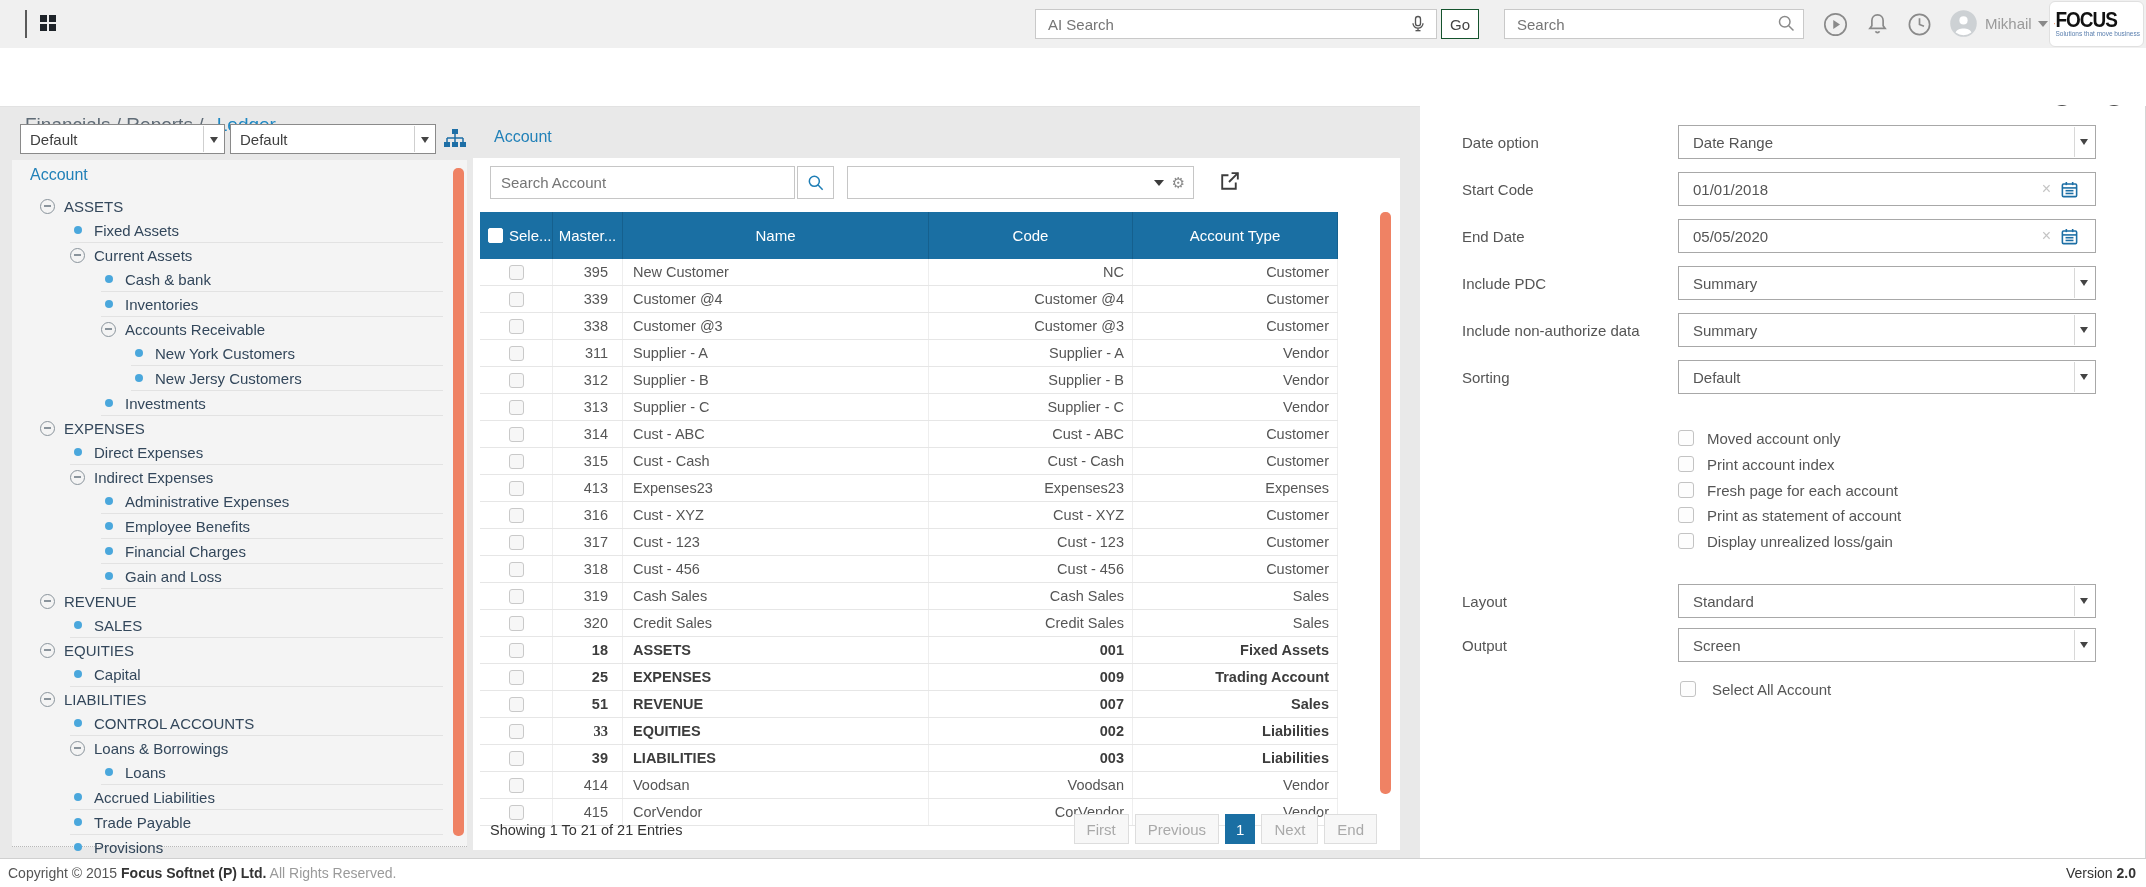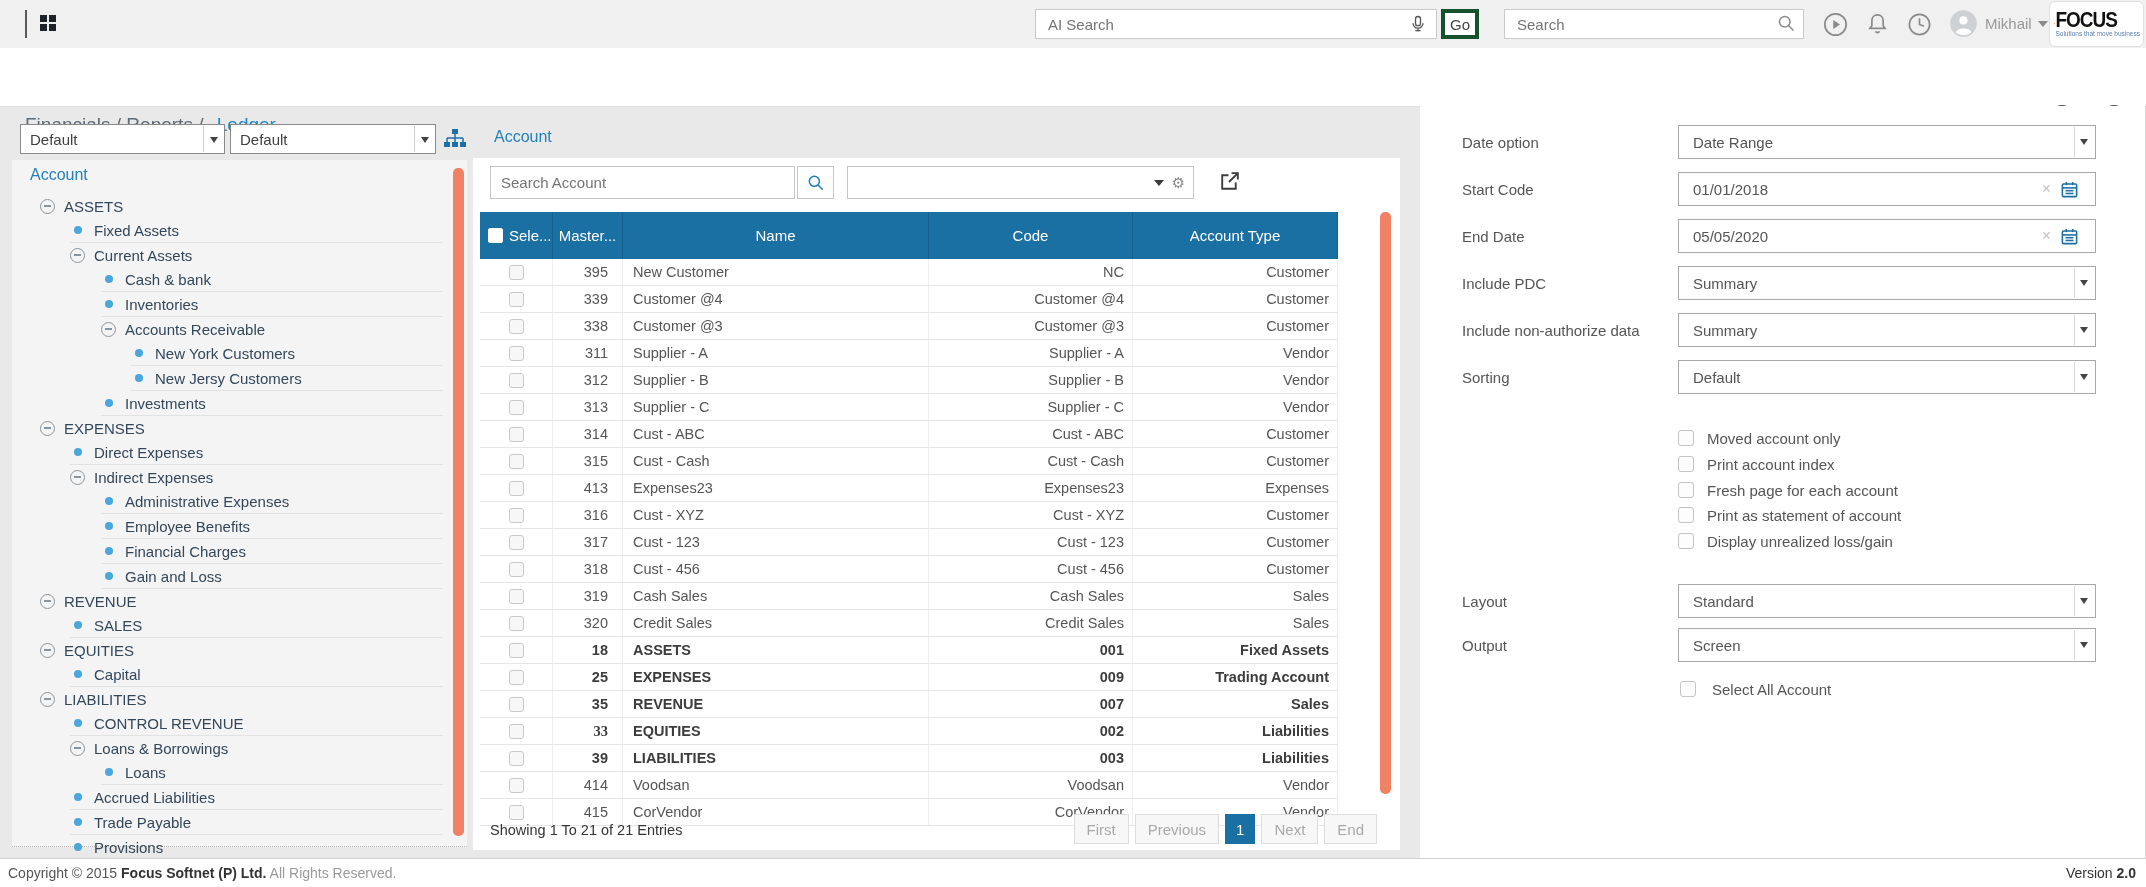--- a/index.html
+++ b/index.html
@@ -11,21 +11,21 @@
           border-bottom:1px solid #d8d8d8;}
   .top-divider{position:absolute;left:25px;top:10px;width:2px;height:28px;background:#5a5a5a;}
   .grid-icon{position:absolute;left:40px;top:15px;width:16px;height:16px;display:grid;
              grid-template-columns:7px 7px;grid-template-rows:7px 7px;gap:2px;}
   .grid-icon i{background:#1e2329;display:block;}
   .ai-input{position:absolute;left:1035px;top:9px;width:402px;height:30px;background:#fff;
             border:1px solid #c9c9c9;box-sizing:border-box;font:15px "Liberation Sans",sans-serif;
             color:#444;padding:0 34px 0 12px;outline:none;}
   .mic{position:absolute;left:1408px;top:14px;}
   .go-btn{position:absolute;left:1441px;top:9px;width:38px;height:30px;background:#fff;
-          border:4px solid #14532d;box-sizing:border-box;font-size:15px;color:#444;
+          border:1px solid #14532d;box-sizing:border-box;font-size:15px;color:#444;
           display:flex;align-items:center;justify-content:center;cursor:pointer;}
   .search-input{position:absolute;left:1504px;top:9px;width:300px;height:30px;background:#fff;
             border:1px solid #c9c9c9;box-sizing:border-box;font:15px "Liberation Sans",sans-serif;
             color:#444;padding:0 32px 0 12px;outline:none;}
   .mag2{position:absolute;left:1776px;top:13px;}
   .tb-ic{position:absolute;top:11px;}
   .avatar{position:absolute;left:1949px;top:9px;}
   .user-name{position:absolute;left:1985px;top:15px;font-size:15px;color:#9a9a9a;}
   .user-caret{position:absolute;left:2038px;top:21px;width:0;height:0;
       border-left:5px solid transparent;border-right:5px solid transparent;border-top:6px solid #8a8a8a;}
@@ -378,21 +378,21 @@
           <span>Capital</span>
         </div>
         <div class="tree-row" style="margin-left: 28px;">
           <span class="collapse-ic">
             <i></i>
           </span>
           <span>LIABILITIES</span>
         </div>
         <div class="tree-row leaf" style="margin-left: 58px;">
           <span class="bullet-ic"></span>
-          <span>CONTROL REVENUE</span>
+          <span>CONTROL ACCOUNTS</span>
         </div>
         <div class="tree-row" style="margin-left: 58px;">
           <span class="collapse-ic">
             <i></i>
           </span>
           <span>Loans &amp; Borrowings</span>
         </div>
         <div class="tree-row leaf" style="margin-left: 89px;">
           <span class="bullet-ic"></span>
           <span>Loans</span>
@@ -596,21 +596,21 @@
             </div>
             <div class="c num" style="width: 70px;">25</div>
             <div class="c txt" style="width: 306px;">EXPENSES</div>
             <div class="c rgt" style="width: 204px;">009</div>
             <div class="c rgt" style="width: 205px;">Trading Account</div>
           </div>
           <div class="t-row bold">
             <div class="c" style="width: 73px;">
               <span class="row-cb"></span>
             </div>
-            <div class="c num" style="width: 70px;">35</div>
+            <div class="c num" style="width: 70px;">51</div>
             <div class="c txt" style="width: 306px;">REVENUE</div>
             <div class="c rgt" style="width: 204px;">007</div>
             <div class="c rgt" style="width: 205px;">Sales</div>
           </div>
           <div class="t-row bold">
             <div class="c" style="width: 73px;">
               <span class="row-cb"></span>
             </div>
             <div class="c num" style="width: 70px; font-family: Liberation Serif, serif;">33</div>
             <div class="c txt" style="width: 306px;">EQUITIES</div>

